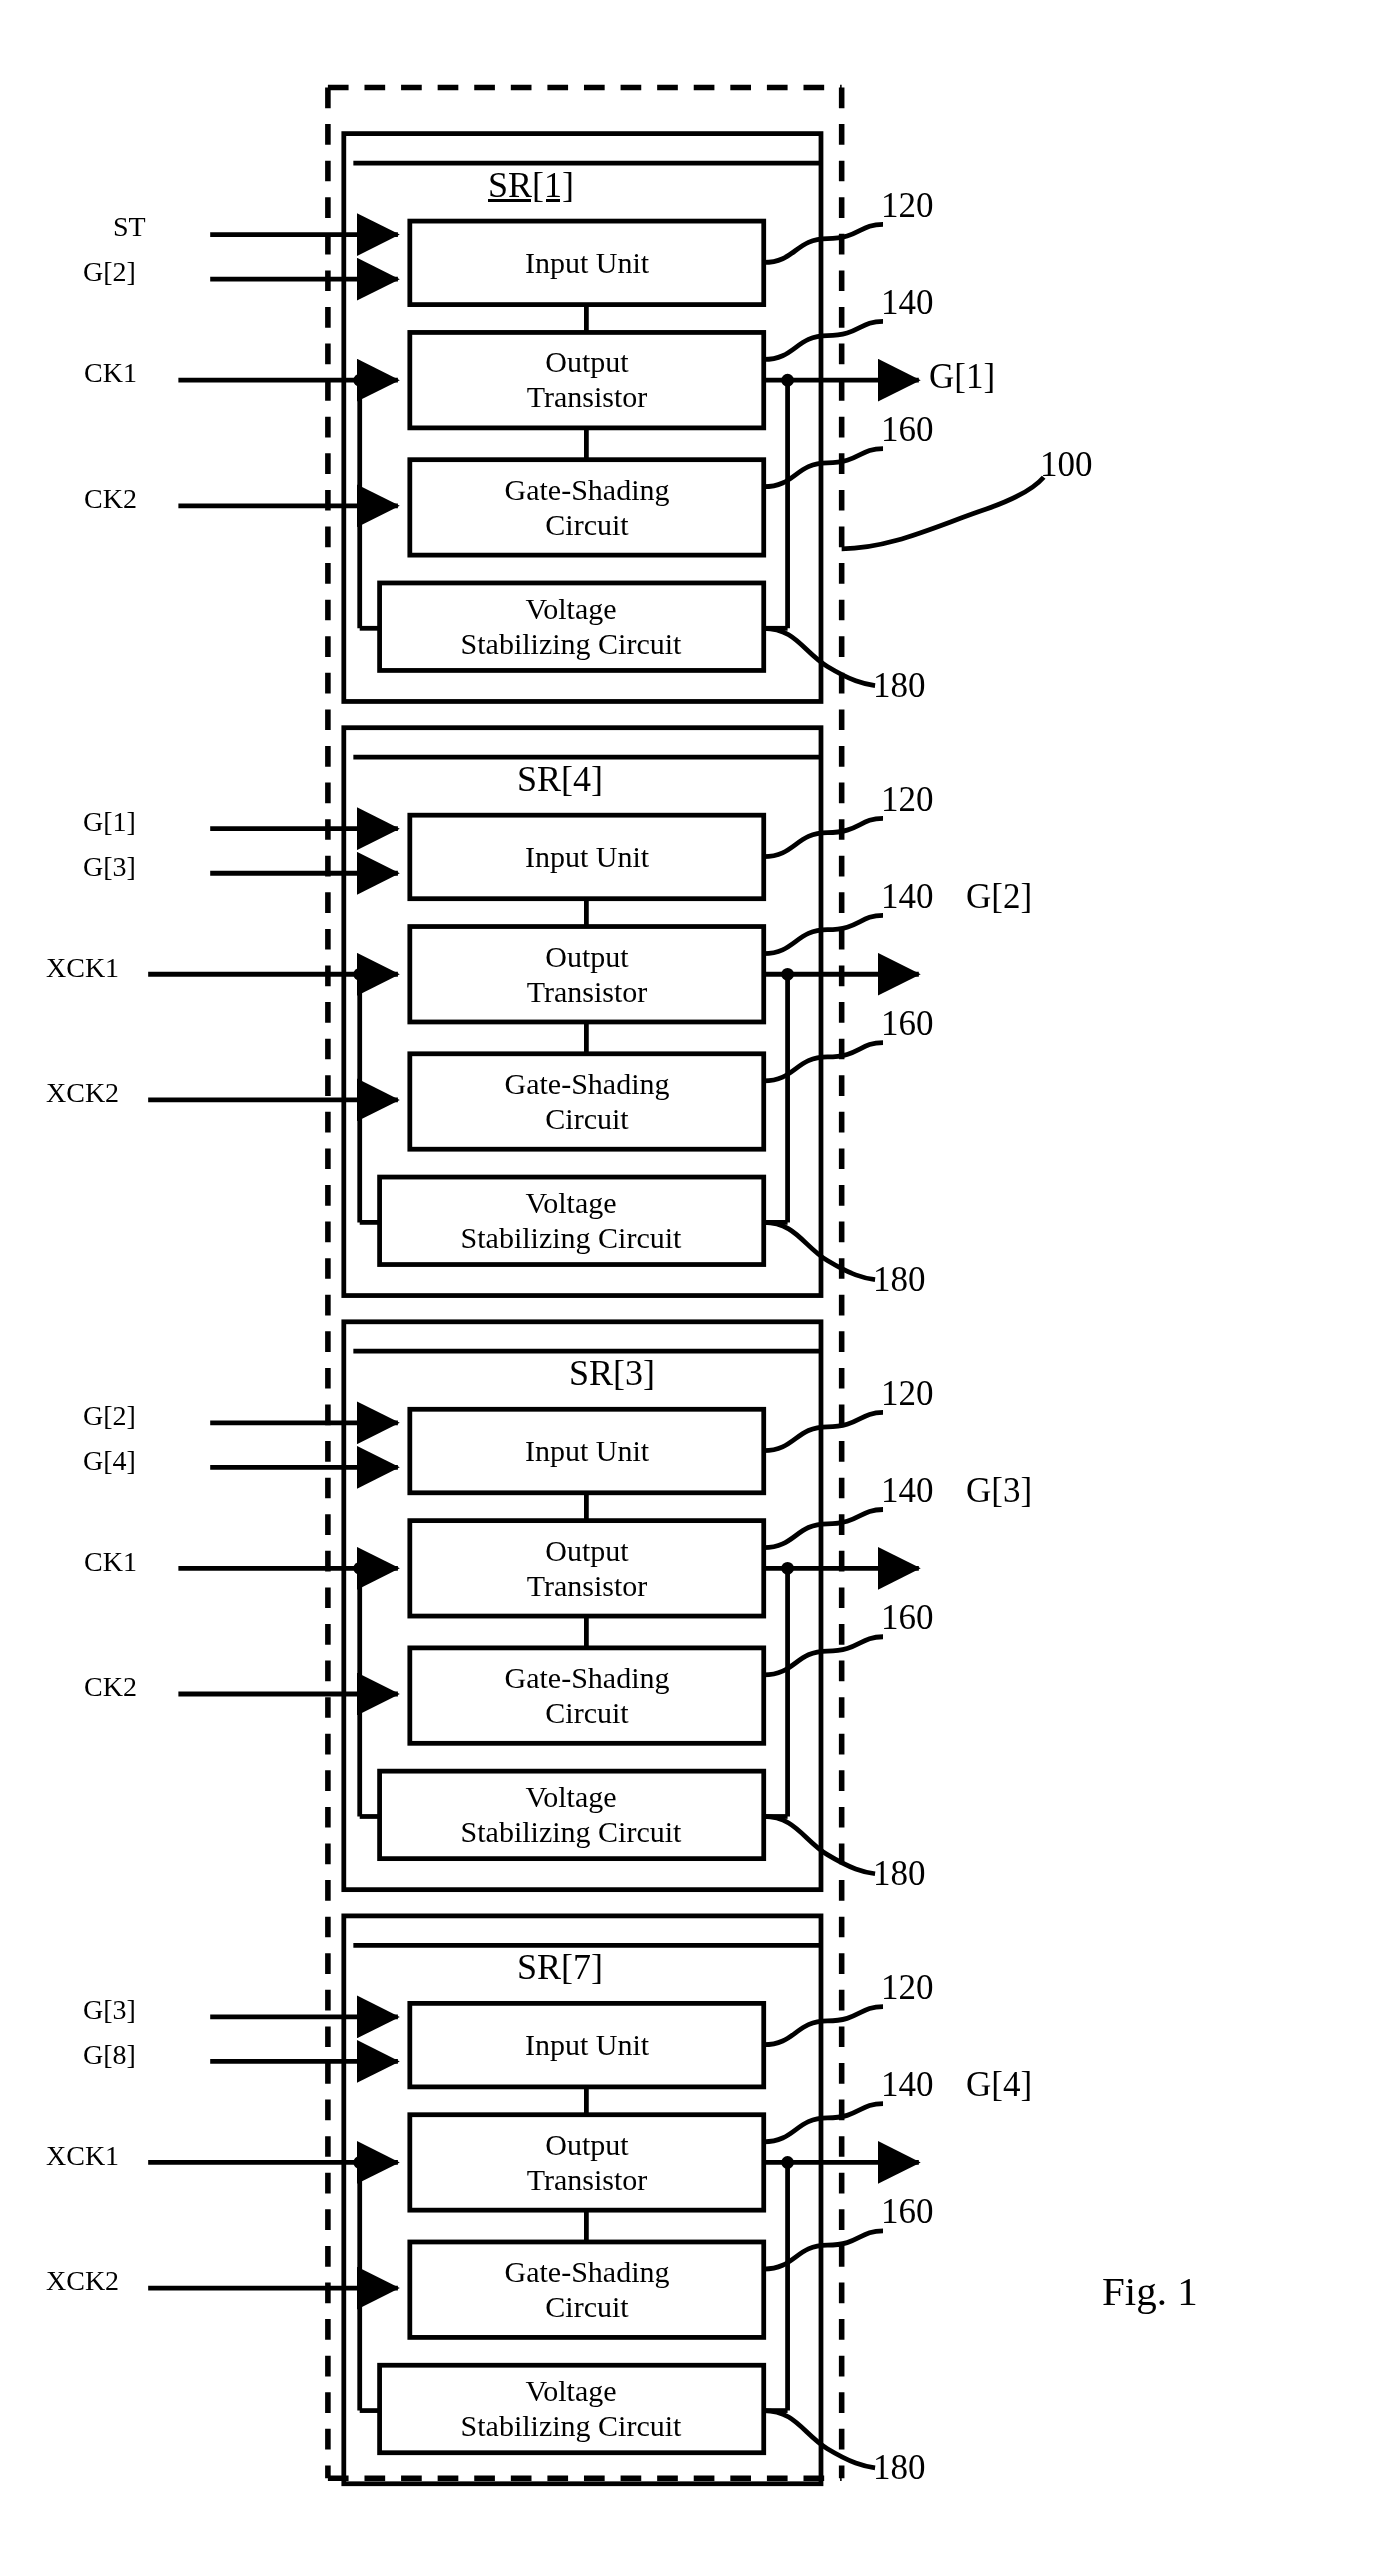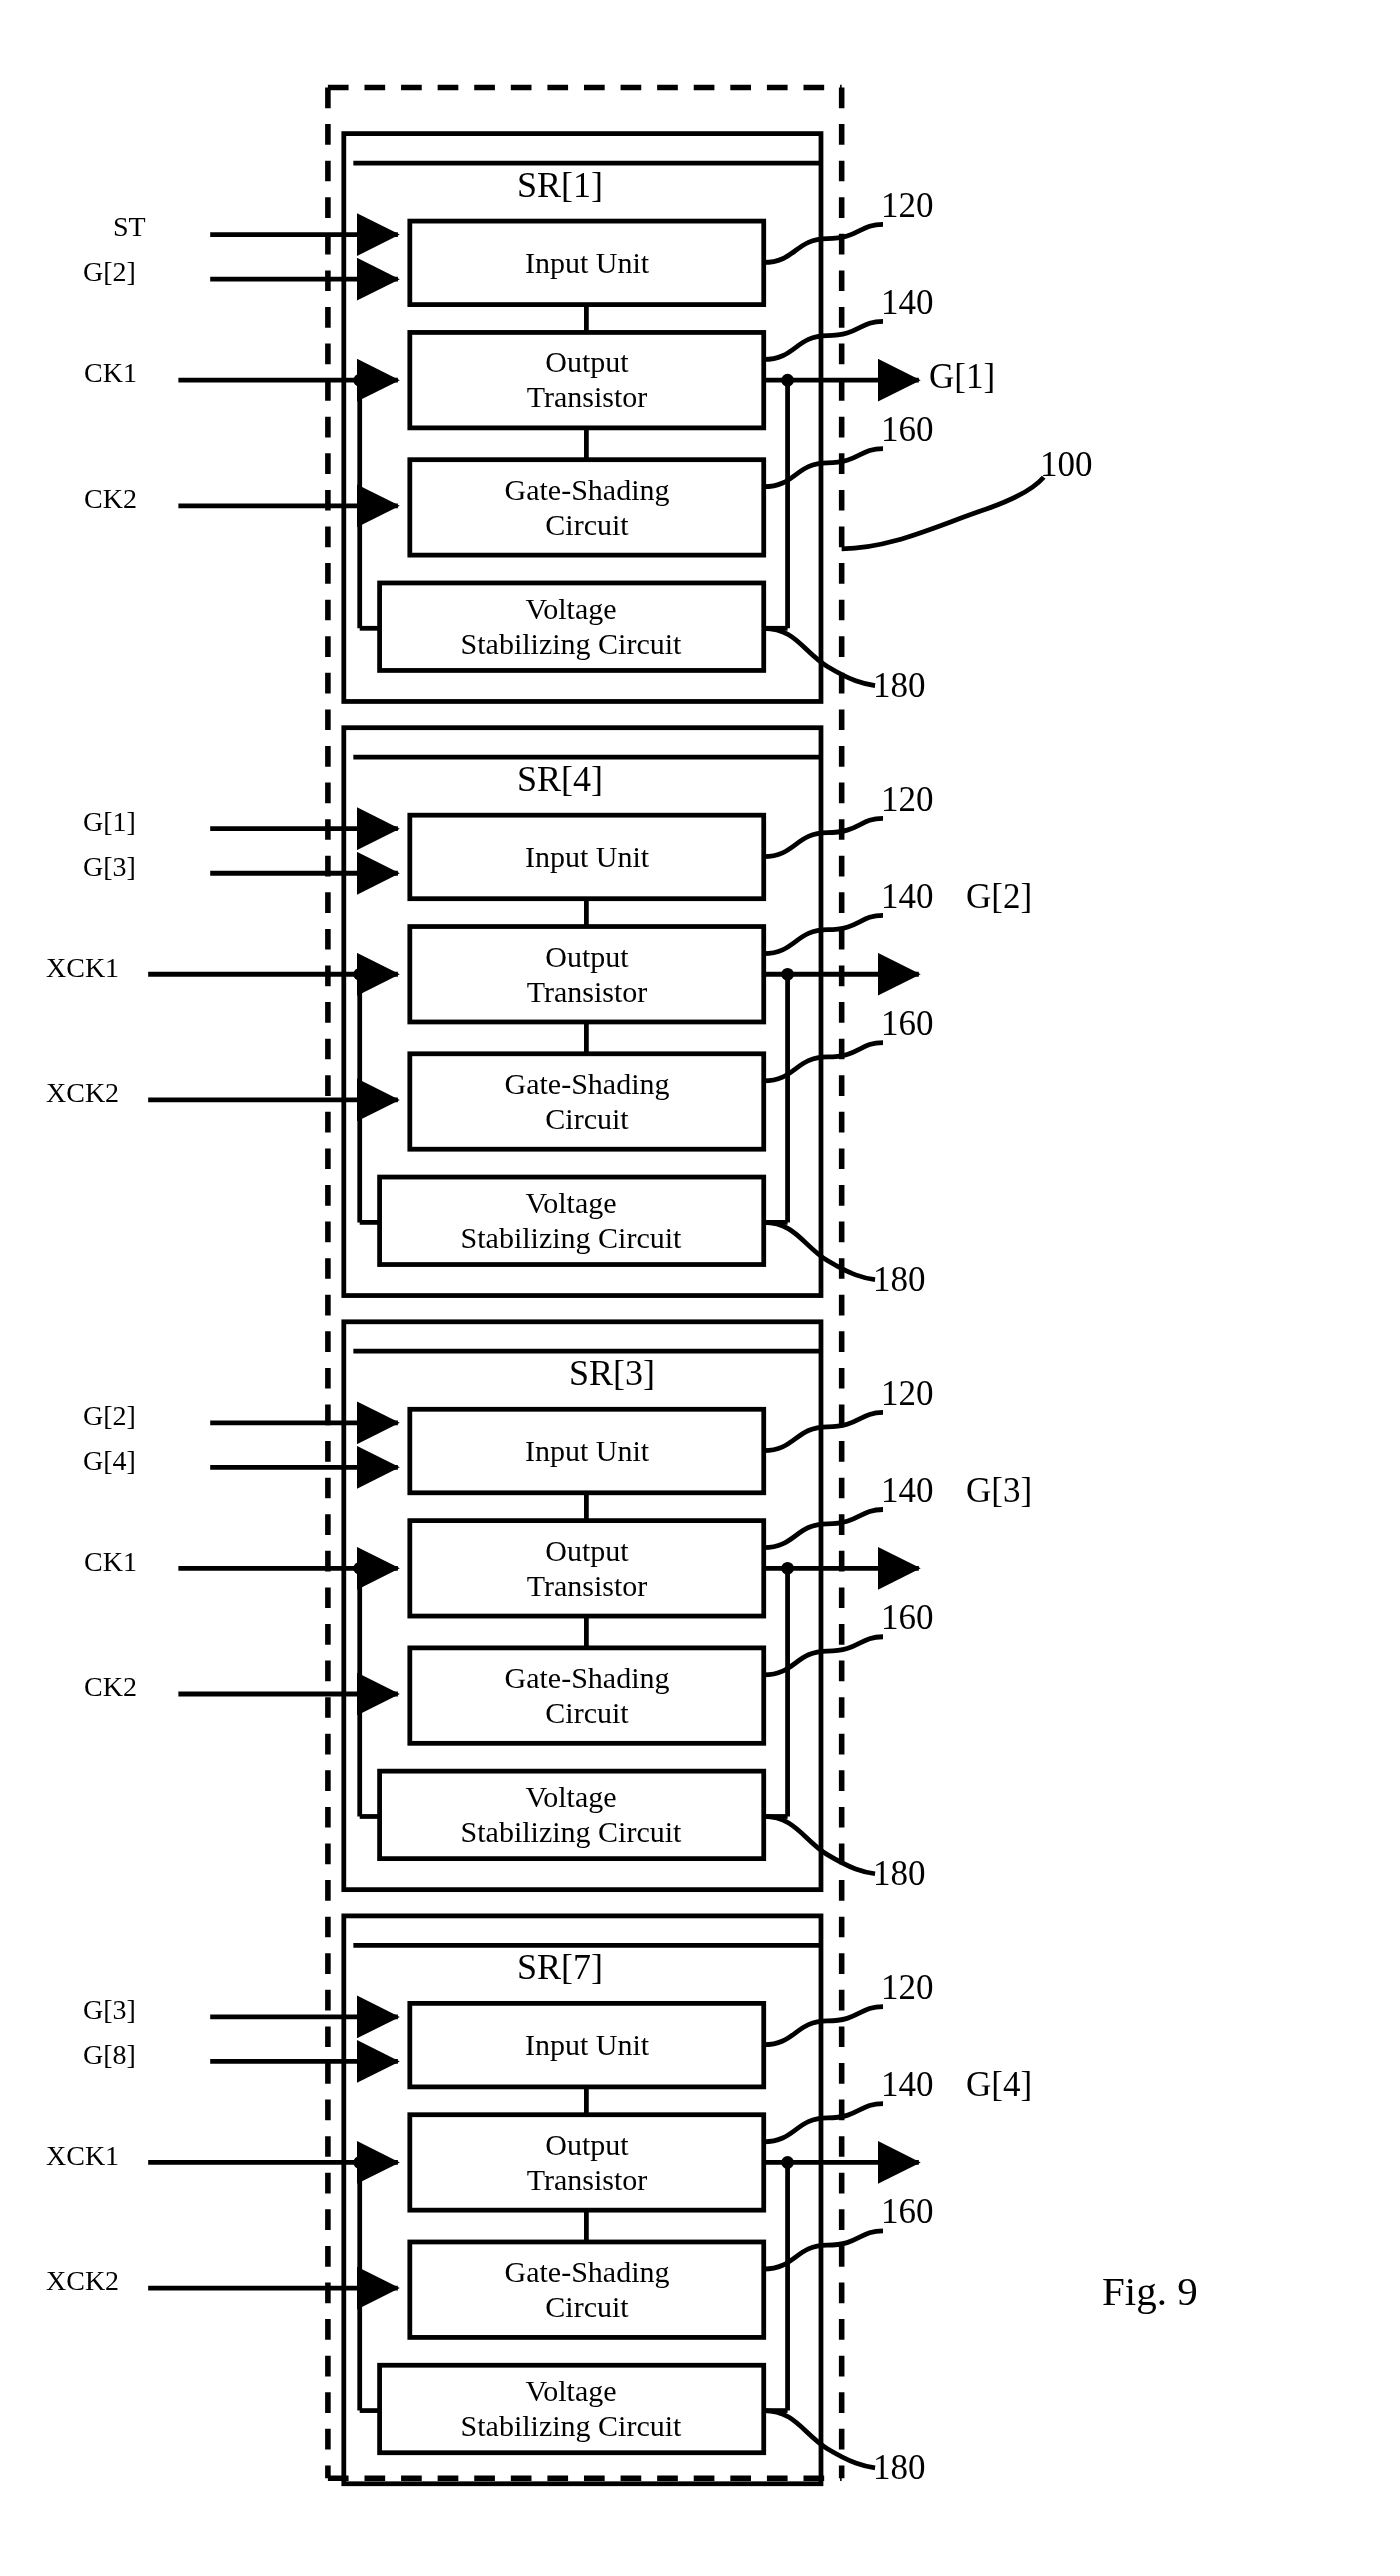--- a/index.html
+++ b/index.html
@@ -208,21 +208,21 @@
       </g>
 
     </g>
   </svg>
 
   <div class="lbl sig-label" style="left:113px; top:213px;">ST</div>
   <div class="lbl sig-label" style="left:83px; top:258px;">G[2]</div>
   <div class="lbl sig-label" style="left:84px; top:359px;">CK1</div>
   <div class="lbl sig-label" style="left:84px; top:485px;">CK2</div>
 
-  <div class="lbl sr-label" style="left:517px; top:167px;">SR[1]</div>
+  <div class="lbl sr-label" style="left:488px; top:167px;text-decoration:underline;">SR[1]</div>
 
   <div class="block-text" style="left:410px; top:221px; width:354px; height:84px;">
     <span>Input Unit</span>
   </div>
   <div class="block-text" style="left:410px; top:332px; width:354px; height:95px;">
     <span>Output</span>
     <span>Transistor</span>
   </div>
   <div class="block-text" style="left:410px; top:460px; width:354px; height:95px;">
     <span>Gate-Shading</span>
@@ -325,16 +325,16 @@
     <span>Stabilizing Circuit</span>
   </div>
 
   <div class="lbl ref-label" style="left:881px; top:1970px;">120</div>
   <div class="lbl ref-label" style="left:881px; top:2067px;">140</div>
   <div class="lbl ref-label" style="left:881px; top:2194px;">160</div>
   <div class="lbl ref-label" style="left:873px; top:2450px;">180</div>
 
   <div class="lbl out-label" style="left:966px; top:2067px;">G[4]</div>
 
-  <div class="lbl fig-label" style="left:1102px; top:2271px;">Fig. 9</div>
+  <div class="lbl fig-label" style="left:1102px; top:2271px;">Fig. 1</div>
 
 </div>
 
 
 </body></html>

